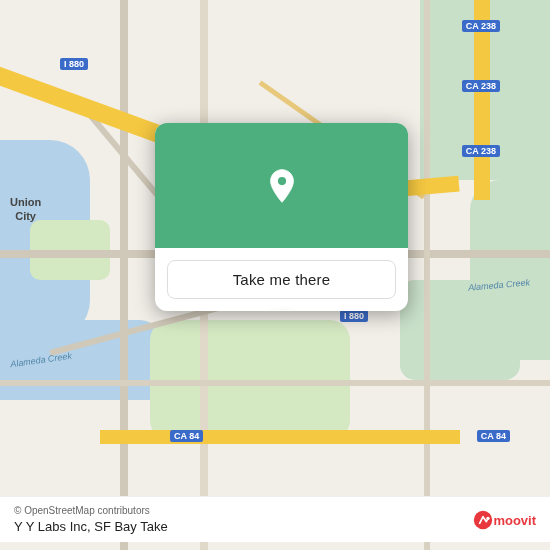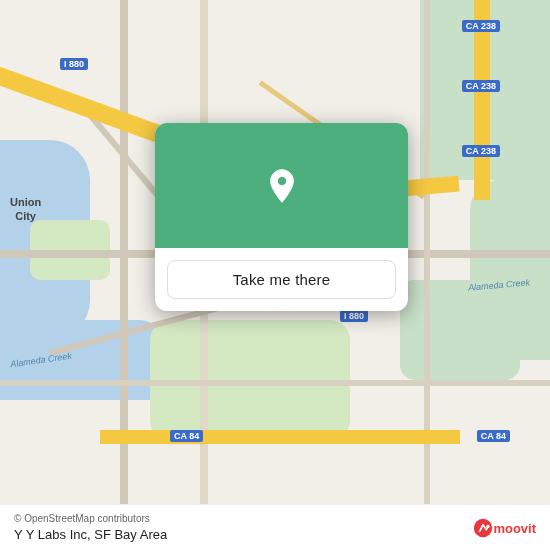--- a/index.html
+++ b/index.html
@@ -311,21 +311,21 @@
       font-size: 15px;
       font-weight: 500;
       color: #222;
       cursor: pointer;
       letter-spacing: 0.2px;
     }
 
     
     .bottom-bar {
       position: absolute;
-      bottom: 0;
+      bottom: 8px;
       left: 0;
       width: 100%;
       background: white;
       padding: 8px 14px;
       border-top: 1px solid #eee;
       z-index: 50;
     }
     .bottom-bar-attribution {
       font-size: 10px;
       color: #666;
@@ -429,21 +429,21 @@
           <circle cx="18" cy="16" r="5" fill="#4caf7d"></circle>
         </svg>
       </div>
     </div>
     <button class="popup-button">Take me there</button>
     <div class="popup-tail"></div>
   </div>
 
   <div class="bottom-bar">
     <div class="bottom-bar-attribution">© OpenStreetMap contributors</div>
-    <div class="bottom-bar-title">Y Y Labs Inc, SF Bay Area</div>
+    <div class="bottom-bar-title">Y Y Labs Inc, SF Bay Take</div>
     <div class="moovit-logo">
       <svg class="moovit-icon" viewBox="0 0 24 24" fill="none">
         <circle cx="12" cy="12" r="11" fill="#e8383d"></circle>
         <path d="M8 16 L12 8 L16 14 L18 10" stroke="white" stroke-width="2" stroke-linecap="round" stroke-linejoin="round" fill="none"></path>
         <circle cx="18" cy="10" r="2" fill="white"></circle>
       </svg>
       <span>moovit</span>
     </div>
   </div>
 </div>

